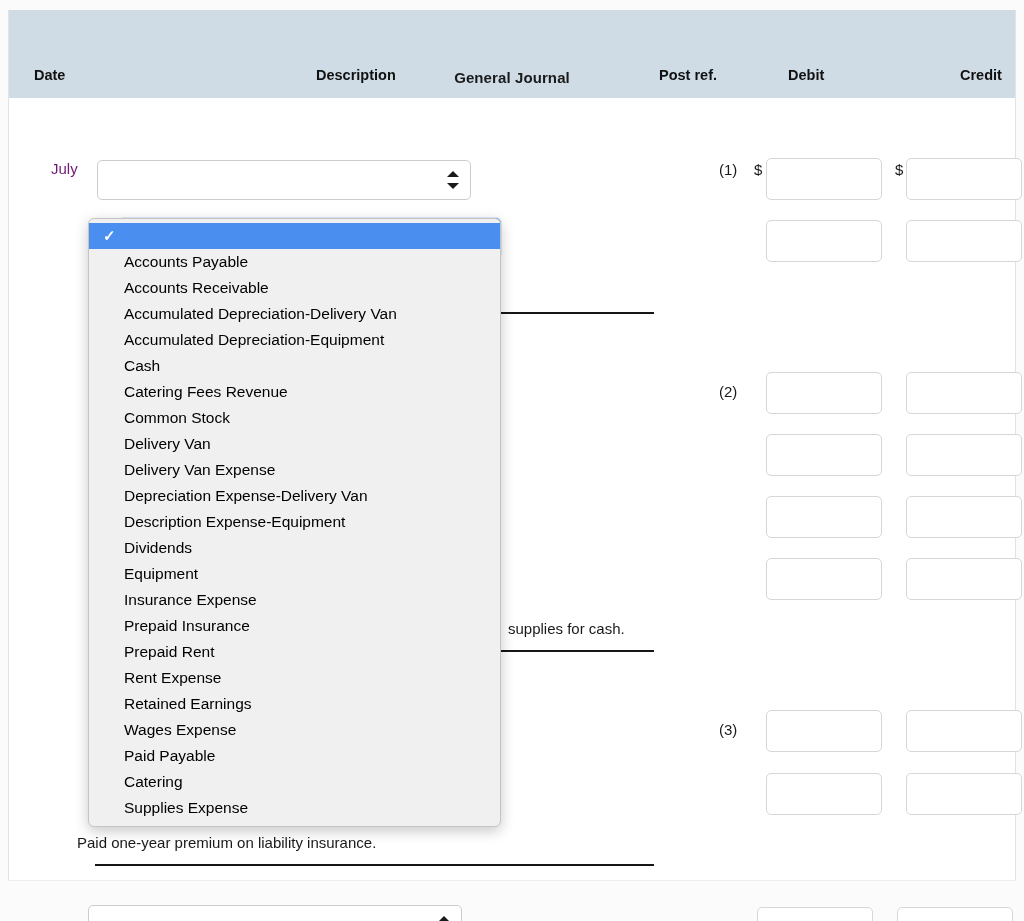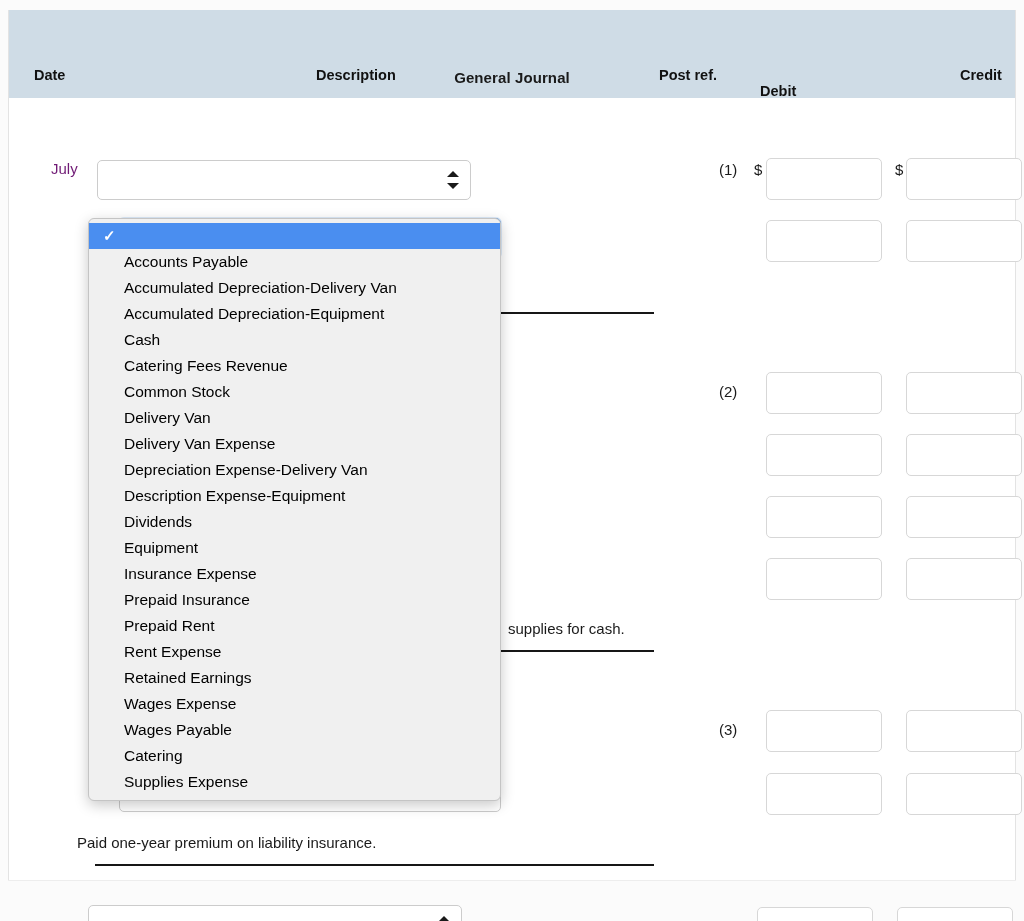--- a/index.html
+++ b/index.html
@@ -55,21 +55,21 @@
     position: absolute;
     top: 57px;
     font-size: 14.5px;
     font-weight: bold;
     color: #111111;
     white-space: nowrap;
   }
   .ch-date        { left: 25px; }
   .ch-description { left: 307px; }
   .ch-postref     { left: 650px; }
-  .ch-debit       { left: 751px; margin-top: 16px; }
+  .ch-debit       { left: 779px; }
   .ch-credit      { left: 951px; text-align: right; }
 
   
   .journal-body {
     position: absolute;
     left: 0;
     top: 88px;
     right: 0;
     bottom: 0;
   }
@@ -297,35 +297,36 @@
     <div class="acct-select" style="left:88px; top:905px;">
       <span class="stepper"></span>
     </div>
     <div class="amt" style="left:757px; top:907px;"></div>
     <div class="amt" style="left:897px; top:907px;"></div>
   </div>
 
   <div class="dropdown" id="dropdown">
       <div class="dd-option selected"><span class="check">✓</span><span></span></div>
       <div class="dd-option"><span>Accounts Payable</span></div>
+      <div class="dd-option"><span>Accounts Receivable</span></div>
       <div class="dd-option"><span>Accumulated Depreciation-Delivery Van</span></div>
       <div class="dd-option"><span>Accumulated Depreciation-Equipment</span></div>
       <div class="dd-option"><span>Cash</span></div>
       <div class="dd-option"><span>Catering Fees Revenue</span></div>
       <div class="dd-option"><span>Common Stock</span></div>
       <div class="dd-option"><span>Delivery Van</span></div>
       <div class="dd-option"><span>Delivery Van Expense</span></div>
       <div class="dd-option"><span>Depreciation Expense-Delivery Van</span></div>
       <div class="dd-option"><span>Description Expense-Equipment</span></div>
       <div class="dd-option"><span>Dividends</span></div>
       <div class="dd-option"><span>Equipment</span></div>
       <div class="dd-option"><span>Insurance Expense</span></div>
       <div class="dd-option"><span>Prepaid Insurance</span></div>
       <div class="dd-option"><span>Prepaid Rent</span></div>
       <div class="dd-option"><span>Rent Expense</span></div>
       <div class="dd-option"><span>Retained Earnings</span></div>
       <div class="dd-option"><span>Wages Expense</span></div>
-      <div class="dd-option"><span>Wages Payable</span></div>
+      <div class="dd-option"><span>Paid Payable</span></div>
       <div class="dd-option"><span>Catering</span></div>
       <div class="dd-option"><span>Supplies Expense</span></div>
     </div>
 
 </div>
 
 </body></html>

